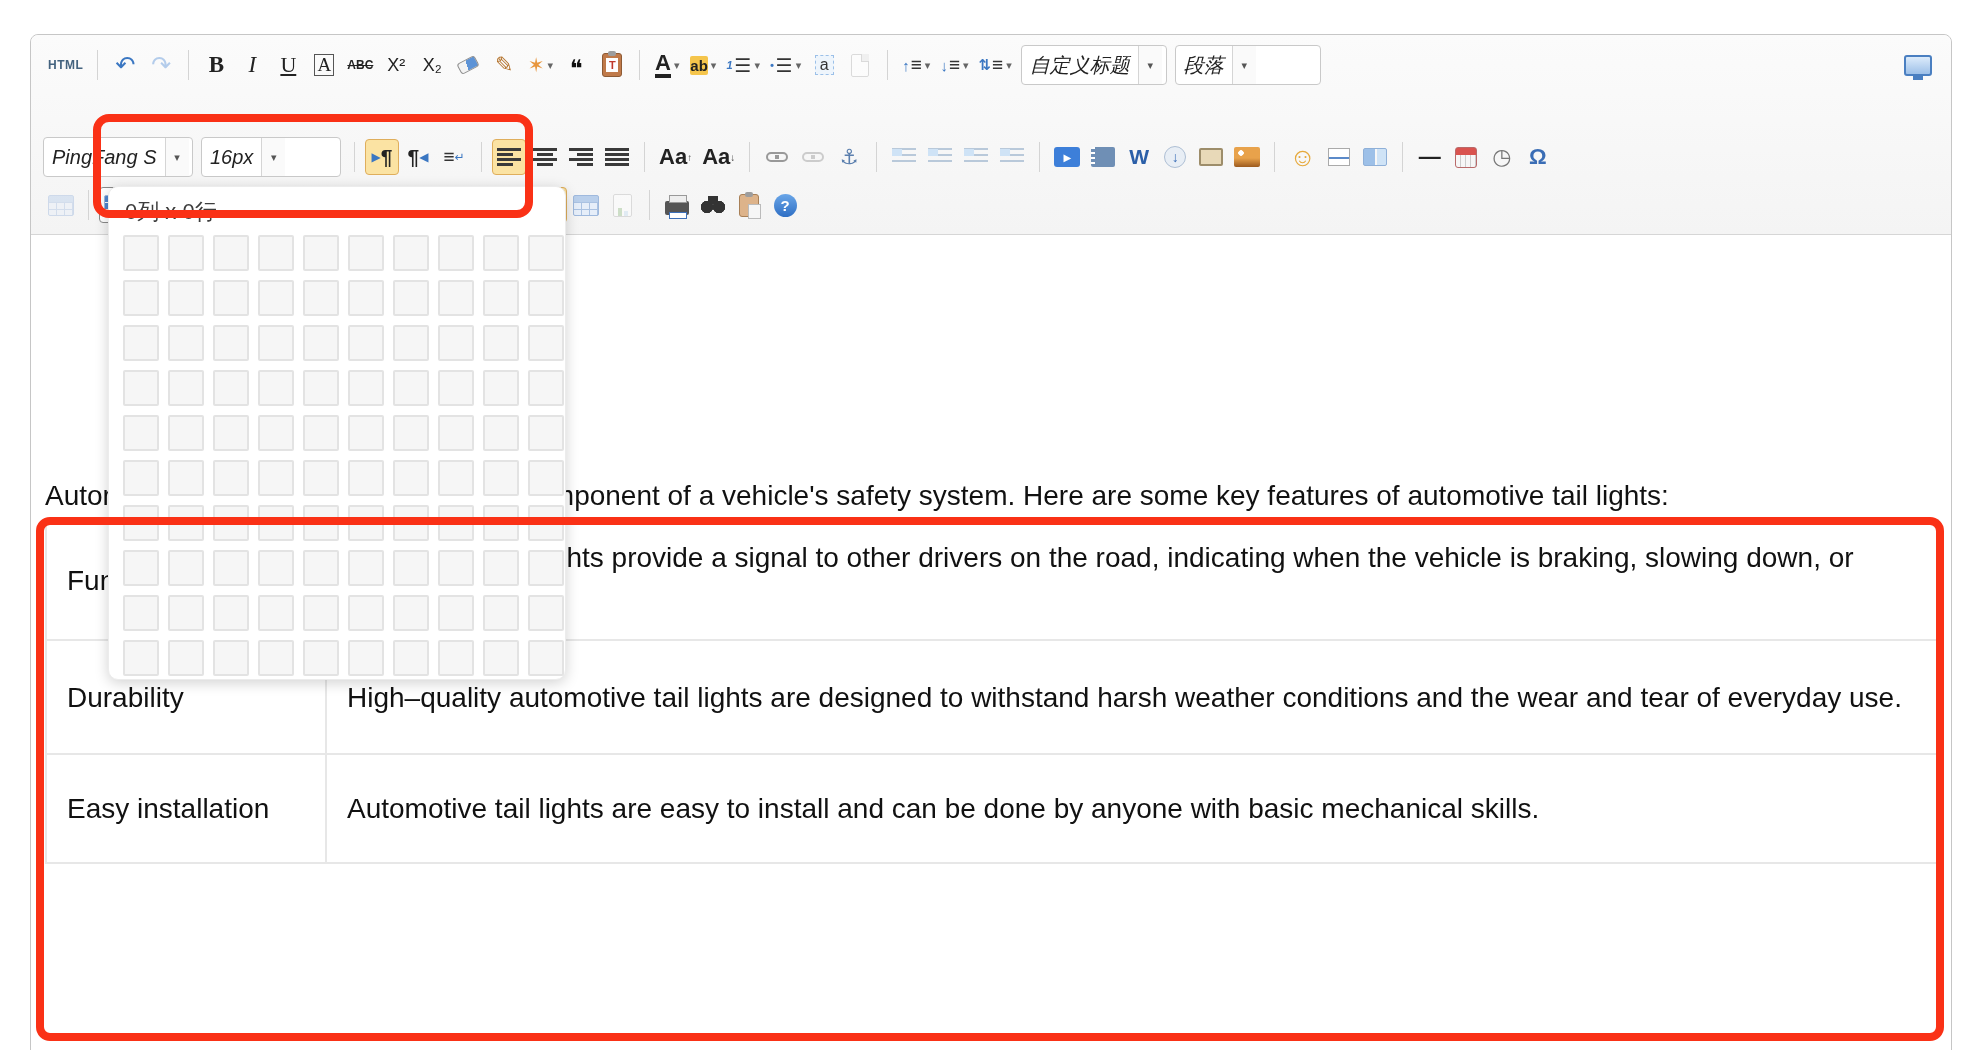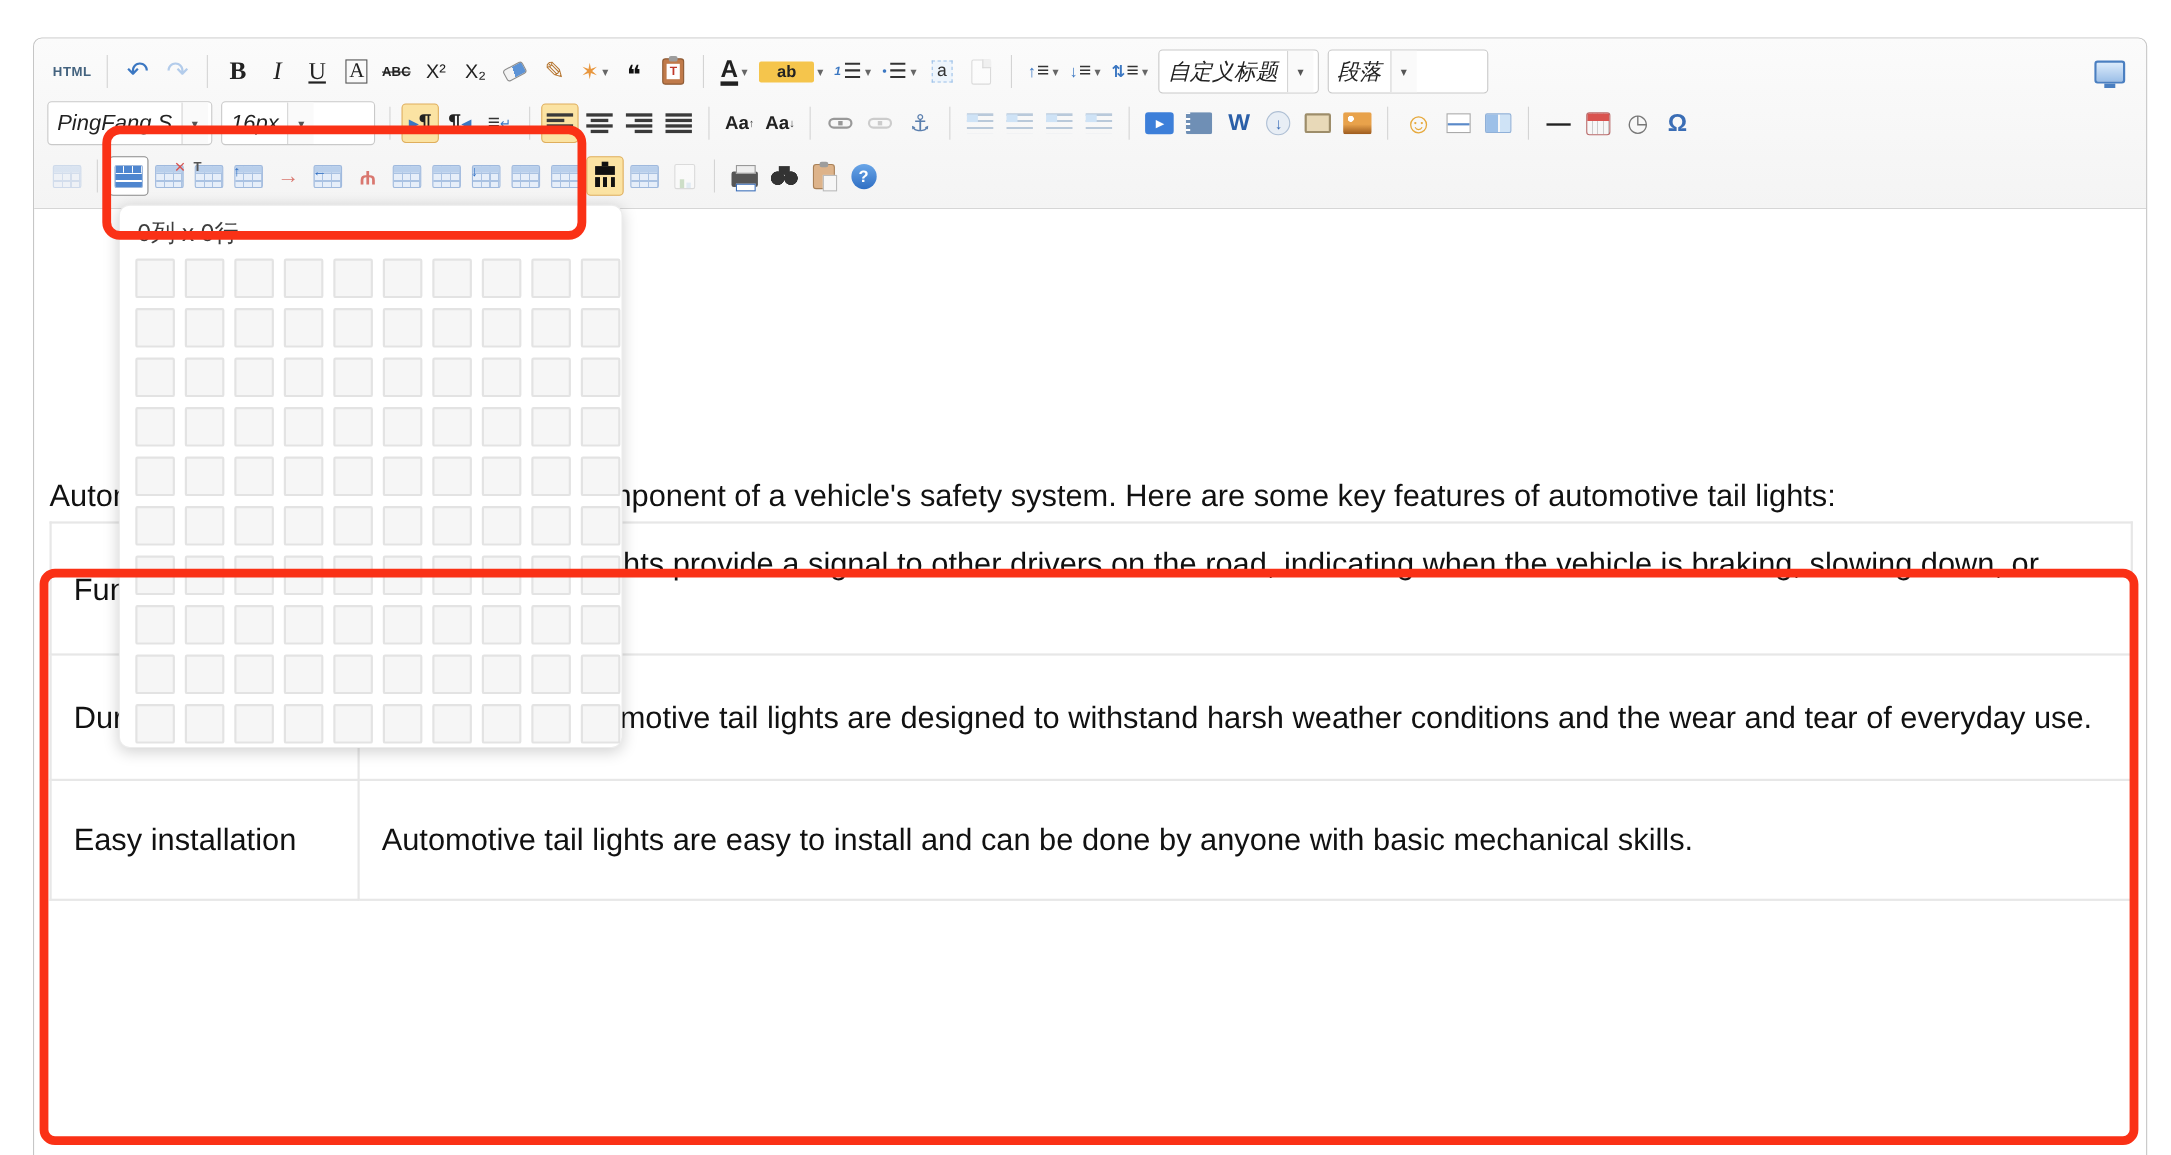--- a/index.html
+++ b/index.html
@@ -5,21 +5,21 @@
   * { box-sizing: border-box; margin: 0; padding: 0; }
   html,body { width:1974px; height:1050px; overflow:hidden; background:#fff;
     font-family:"Liberation Sans","DejaVu Sans",sans-serif; }
 
   
   .editor { position:absolute; left:30px; top:34px; width:1922px; height:1120px;
     border:1px solid #c6c6c6; border-radius:8px; background:#fff; }
   .toolbar { background:linear-gradient(#fbfbfb,#f4f4f4); border-bottom:1px solid #d6d6d6;
     border-radius:8px 8px 0 0; padding:6px 14px 4px 12px; }
   .trow { display:flex; align-items:center; height:48px;text-align:right; }
-  .trow2 { height:46px; }
+  .trow2 { height:46px;margin-top:45px; }
   .trow3 { height:50px; }
 
   .tb { height:36px; min-width:34px; padding:0 4px; margin:0 1px; display:inline-flex;
     align-items:center; justify-content:center; color:#222; font-size:20px; border-radius:4px;
     position:relative; cursor:default; }
   .sep { width:1px; height:30px; background:#d4d4d4; margin:0 9px; flex:0 0 1px; }
   .caret { font-size:11px; color:#666; margin-left:3px; }
   .dis { opacity:.45; }
   .active-y { background:#fbe3a3; border:1px solid #dfae5c; }
   .active-tbl { background:#fff; border:1px solid #8a8a8a; }
@@ -38,21 +38,21 @@
   .g-paint { color:#b5742e; font-size:22px; }
   .g-magic { color:#e8963d; font-size:20px; }
   .g-quote { font-size:24px; color:#111; line-height:10px; margin-top:8px; }
   .i-clipT { width:20px; height:24px; background:#c07a4a; border:1px solid #8d5a34; border-radius:3px;
     position:relative; display:flex; align-items:center; justify-content:center; }
   .i-clipT::before { content:""; position:absolute; top:-3px; left:5px; width:8px; height:5px;
     background:#9d9d9d; border-radius:2px; }
   .i-clipT .tt { background:#fff; width:12px; height:14px; font-size:11px; font-weight:bold;
     color:#c0392b; display:flex; align-items:center; justify-content:center; }
   .g-fontcolor { font-size:22px; font-weight:bold; border-bottom:4px solid #222; line-height:22px; }
-  .g-hl { font-size:15px; font-weight:bold; background:#f5c54c; padding:1px 16px; border-radius:2px; }
+  .g-hl { font-size:15px; font-weight:bold; background:#f5c54c; padding:1px 0; border-radius:2px; }
   .mk { color:#3b77c2; font-size:11px; font-weight:bold; margin-right:2px; }
   .ln { font-size:19px; color:#333; }
   .g-auto { font-size:16px; color:#333; border:1px dashed #9cc0e8; background:#eef5fc; padding:0 4px; }
   .i-page { width:18px; height:23px; background:#fff; border:1px solid #b5b5b5; border-radius:2px; position:relative; }
   .i-page::before { content:""; position:absolute; right:-1px; top:-1px; width:7px; height:7px;
     background:#e4e4e4; border-left:1px solid #b5b5b5; border-bottom:1px solid #b5b5b5; }
   .sp-ar { color:#3b77c2; font-size:15px; font-weight:bold; margin-right:1px; }
   .sp-ln { color:#333; font-size:19px; }
 
   .sel { height:40px; background:#fff; border:1px solid #c9c9c9; border-radius:4px;
@@ -69,21 +69,21 @@
 
   .g-p { font-size:21px; font-weight:bold; }
   .ar-b { color:#3b77c2; font-size:12px; }
   .ib { width:24px; height:18px; background-image:linear-gradient(#3a3a3a 0 0),linear-gradient(#3a3a3a 0 0),
     linear-gradient(#3a3a3a 0 0),linear-gradient(#3a3a3a 0 0); background-repeat:no-repeat;
     background-size:100% 3px,68% 3px,100% 3px,68% 3px; }
   .ib-l { background-position:0 0,0 5px,0 10px,0 15px; }
   .ib-c { background-position:0 0,center 5px,0 10px,center 15px; }
   .ib-r { background-position:0 0,right 5px,0 10px,right 15px; }
   .ib-j { background-size:100% 3px,100% 3px,100% 3px,100% 3px; background-position:0 0,0 5px,0 10px,0 15px; }
-  .g-case { font-size:17px; font-weight:bold; }
+  .g-case { font-size:22px; font-weight:bold; }
   .case-m { font-size:10px; color:#444; vertical-align:super; }
   .i-link { width:22px; height:10px; border:2px solid #999; border-radius:6px; position:relative; }
   .i-link::before { content:""; position:absolute; left:7px; top:1px; width:4px; height:4px; background:#999; }
   .g-anchor { color:#5b7fae; font-size:21px; }
   .i-blk { width:24px; height:18px;
     background:linear-gradient(#cfe3f6 0 0) 0 1px/10px 7px no-repeat,
     repeating-linear-gradient(to bottom,#b9c9da 0 2px,transparent 2px 6px); }
   .i-vid { width:26px; height:20px; background:#3d7fd9; border-radius:3px; display:flex;
     align-items:center; justify-content:center; }
   .i-vid .pw { color:#fff; font-size:10px; }

